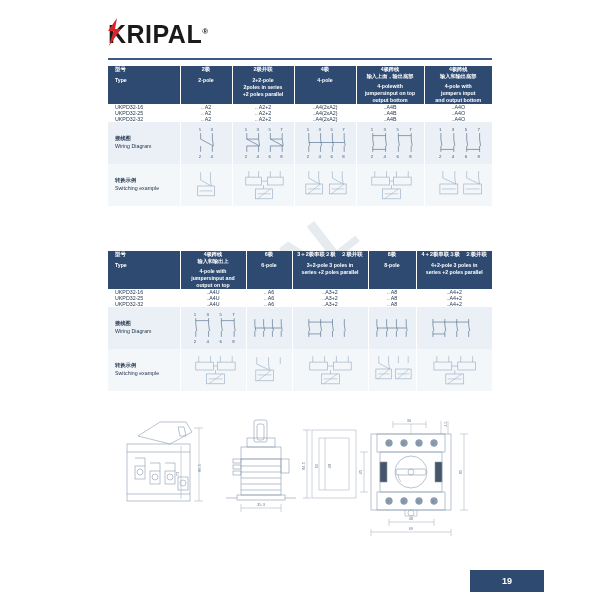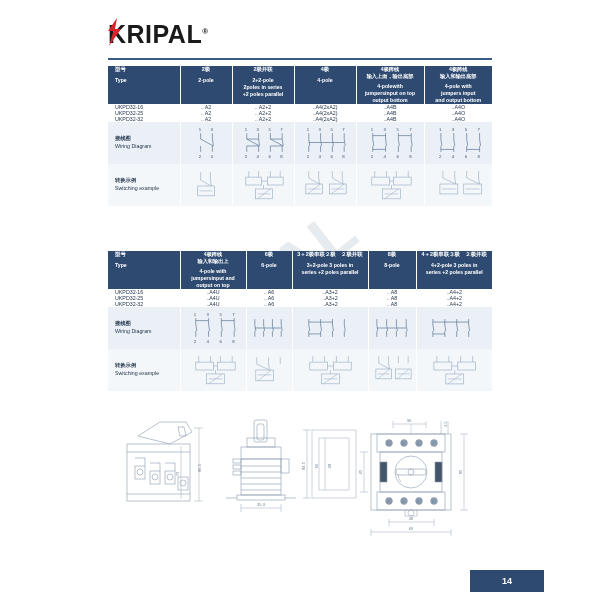--- a/index.html
+++ b/index.html
@@ -862,15 +862,15 @@
       <text x="301" y="8" font-size="4" fill="#6d7f94" font-family="Liberation Sans, sans-serif" text-anchor="middle">36</text>
       <text x="339" y="10" font-size="3.6" fill="#6d7f94" font-family="Liberation Sans, sans-serif" transform="rotate(-90 339 10)" text-anchor="middle">4.5</text>
       <text x="254" y="58" font-size="4" fill="#6d7f94" font-family="Liberation Sans, sans-serif" transform="rotate(-90 254 58)" text-anchor="middle">45</text>
       <text x="354" y="58" font-size="4" fill="#6d7f94" font-family="Liberation Sans, sans-serif" transform="rotate(-90 354 58)" text-anchor="middle">85</text>
       <text x="303" y="106" font-size="4" fill="#6d7f94" font-family="Liberation Sans, sans-serif" text-anchor="middle">48</text>
       <text x="303" y="116" font-size="4" fill="#6d7f94" font-family="Liberation Sans, sans-serif" text-anchor="middle">69</text>
     </svg>
   </div>
 
   <div class="footer-bar"></div>
-  <div class="footer-num">14</div>
+  <div class="footer-num">19</div>
 
 </div>
 
 </body></html>

